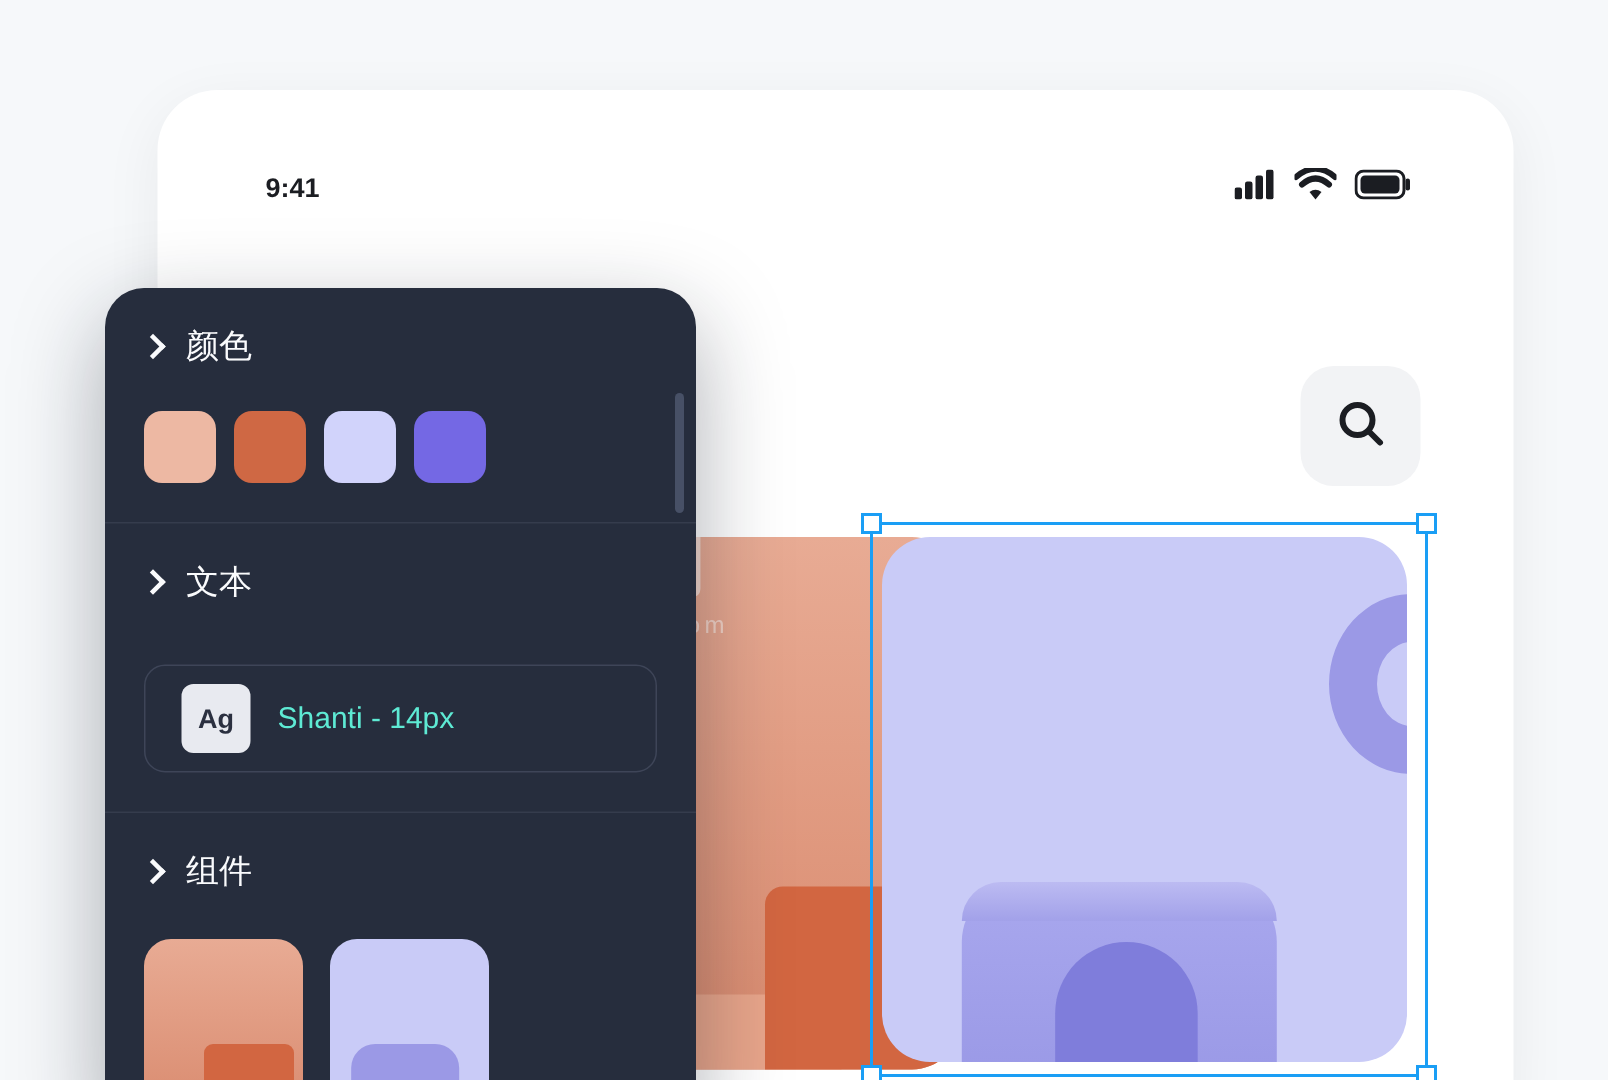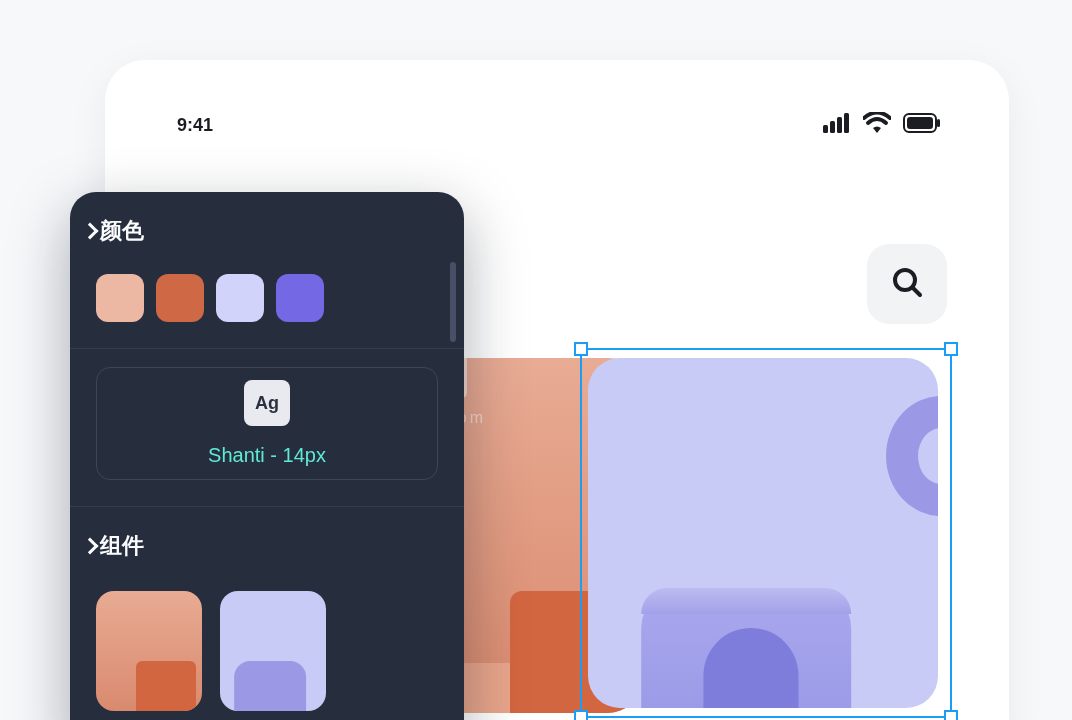--- a/index.html
+++ b/index.html
@@ -169,24 +169,24 @@
   height: 560px;
   background: #262d3d;
   border-radius: 26px;
   color: #fafbfd;
   overflow: hidden;
   box-shadow: 0 20px 60px rgba(20,25,40,0.35);
 }
 .panel-section-h {
   display: flex;
   align-items: center;
-  gap: 4px;
-  padding: 24px 14px 22px;
+  gap: 16px;
+  padding: 24px 26px 22px;
   font-size: 22px;
-  font-weight: 700;
+  font-weight: 400;
 }
 .panel-divider {
   height: 1px;
   background: #353c4d;
 }
 .swatches {
   display: flex;
   gap: 12px;
   padding: 6px 26px 26px;
 }
@@ -195,22 +195,21 @@
   height: 48px;
   border-radius: 12px;
 }
 .font-row {
   margin: 18px 26px 26px;
   border: 1px solid #3e4558;
   border-radius: 14px;
   display: flex;
   align-items: center;
   gap: 18px;
-  padding: 12px 2px;
-  flex-direction: column;
+  padding: 12px 24px;
 }
 .font-chip {
   width: 46px;
   height: 46px;
   background: #e8eaf0;
   color: #2b3040;
   border-radius: 8px;
   display: flex;
   align-items: center;
   justify-content: center;
@@ -329,20 +328,24 @@
   </div>
   <div class="swatches">
     <div class="swatch" style="background:#edb8a3"></div>
     <div class="swatch" style="background:#cf6844"></div>
     <div class="swatch" style="background:#d1d3fb"></div>
     <div class="swatch" style="background:#7468e4"></div>
   </div>
 
   <div class="panel-divider"></div>
 
+  <div class="panel-section-h">
+    <span class="chevron"></span>
+    <span>文本</span>
+  </div>
   <div class="font-row">
     <div class="font-chip">Ag</div>
     <div class="font-name">Shanti - 14px</div>
   </div>
 
   <div class="panel-divider"></div>
 
   <div class="panel-section-h">
     <span class="chevron"></span>
     <span>组件</span>

